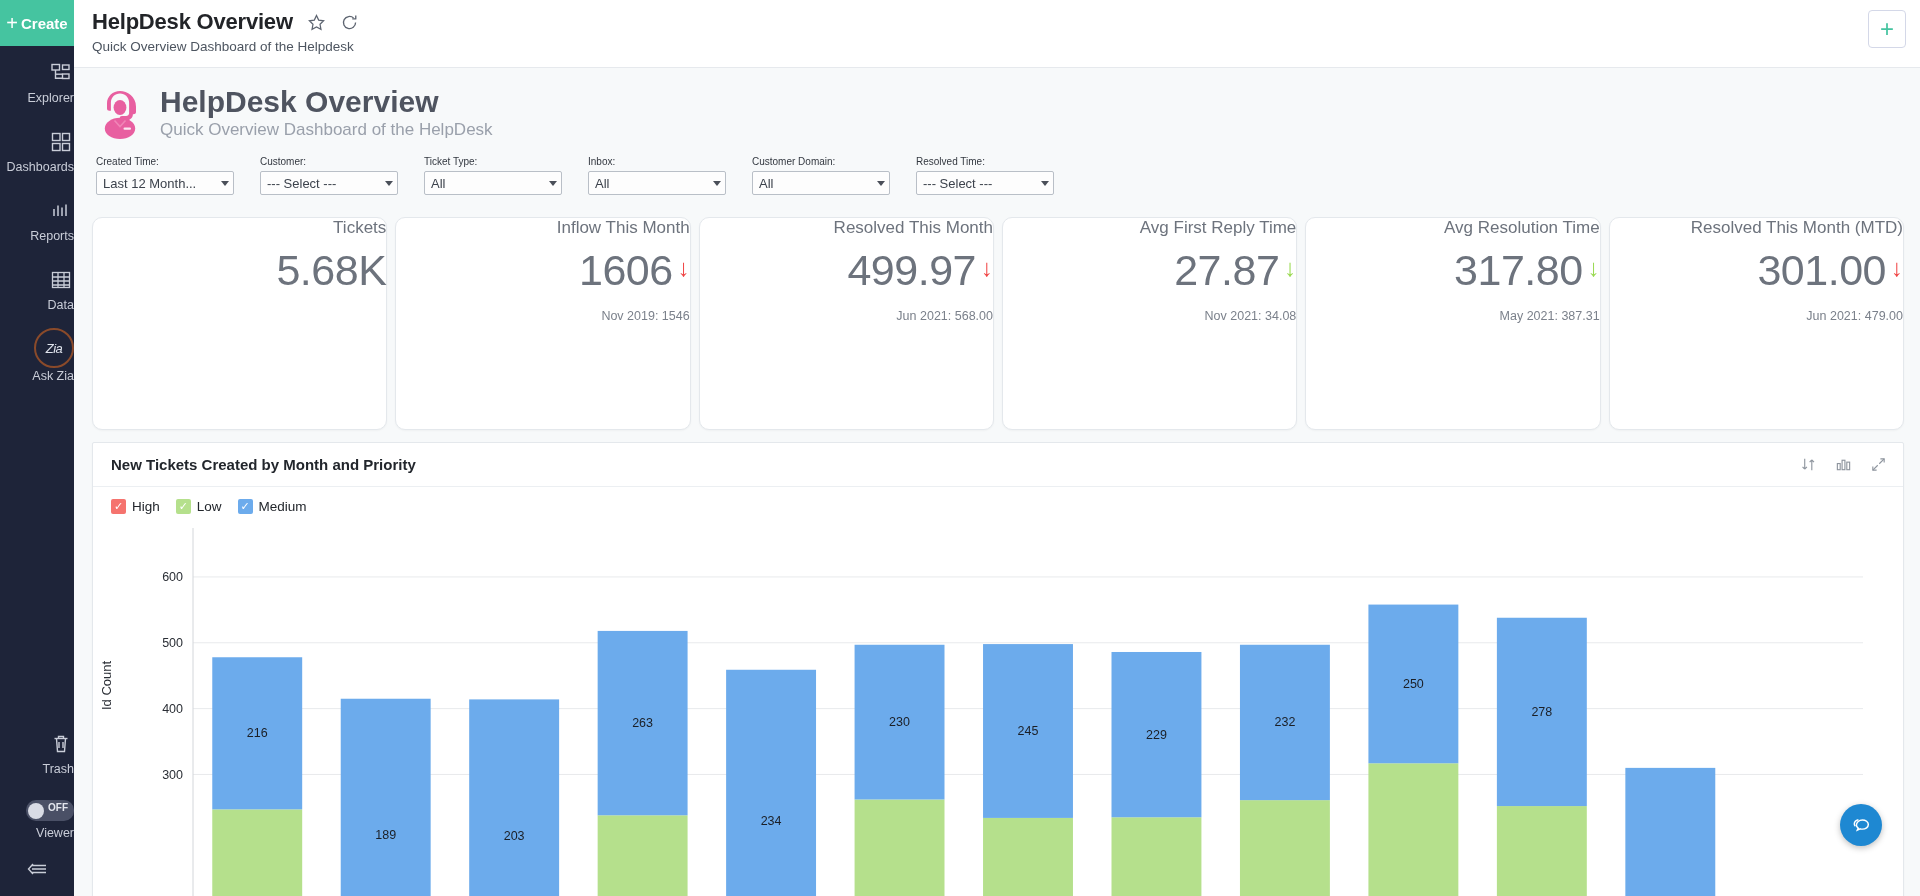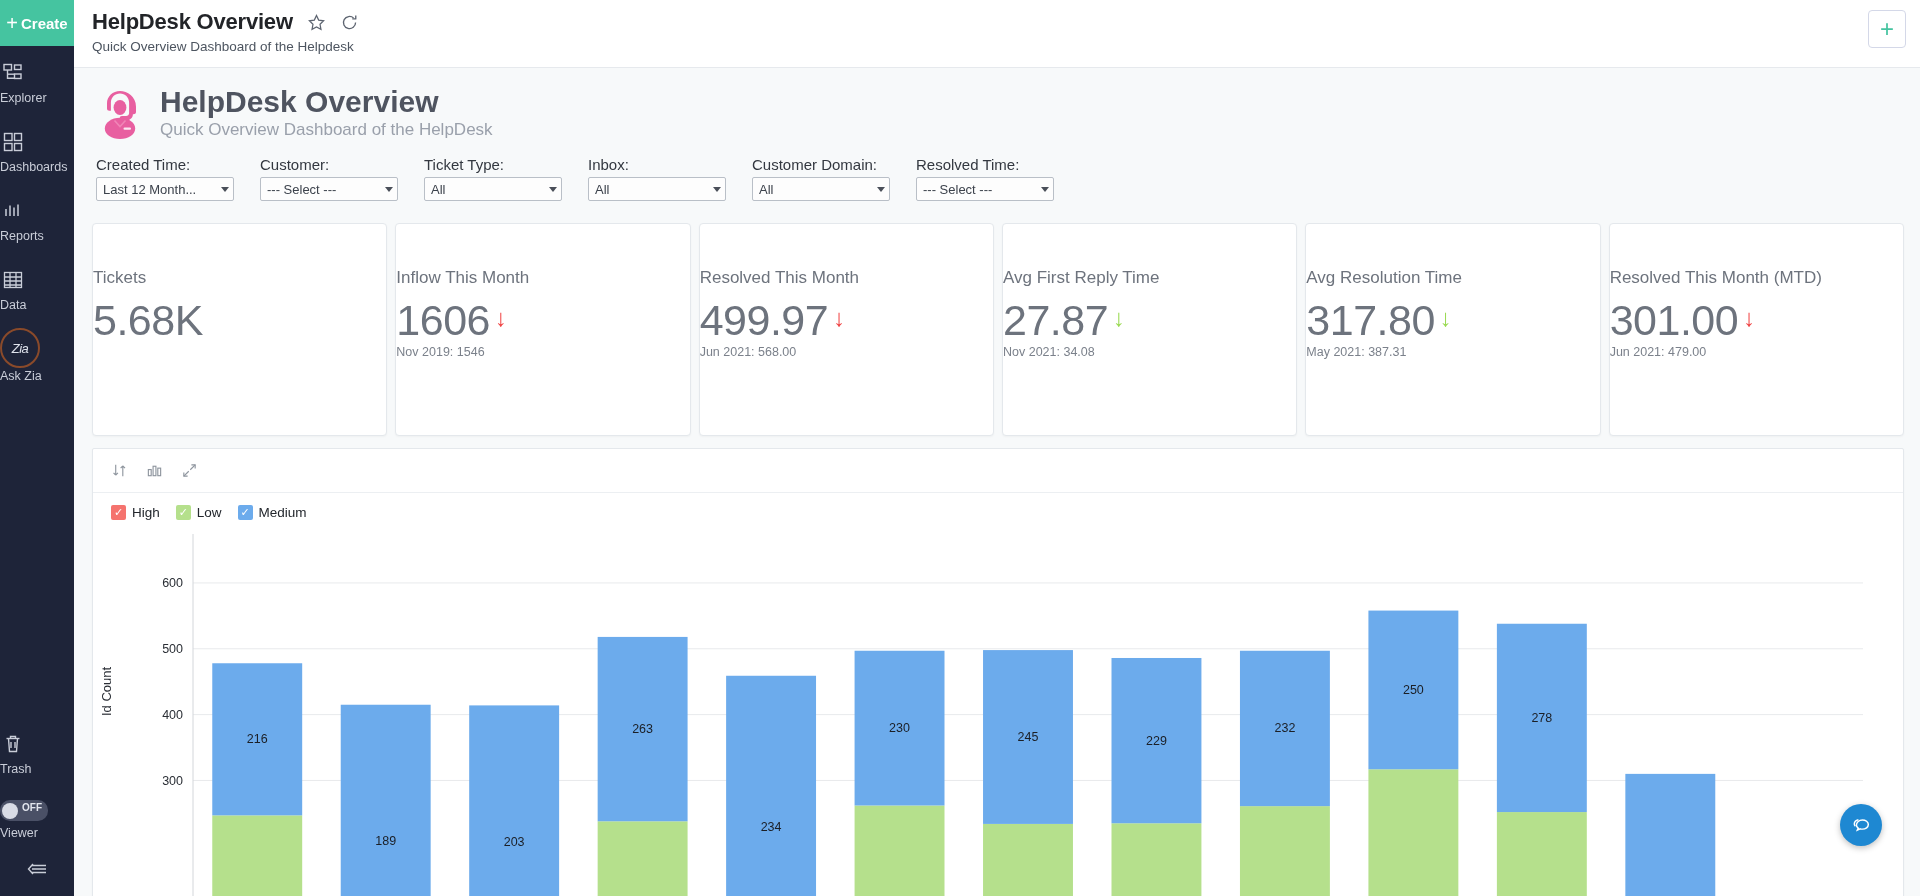--- a/index.html
+++ b/index.html
@@ -25,21 +25,21 @@
     color: #ffffff;
     display: flex; align-items: center; justify-content: center;
     font-size: 15px; font-weight: bold;
     gap: 3px;
     cursor: pointer;
   }
   .create-plus { font-size: 20px; font-weight: 400; line-height: 1; }
   .nav-item {
     width: 74px;
     padding: 14px 0 10px 0;
-    display: flex; flex-direction: column; align-items: flex-start;
+    display: flex; flex-direction: column; align-items: flex-end;
     gap: 5px;
     color: #c9cdd8;
     font-size: 12.5px;
     cursor: pointer;
   }
   .nav-item .ico { display:block; width: 26px; height: 26px; }
   .nav-item svg { display: block; }
   .nav-spacer { flex: 1 1 auto; }
   .zia-ring {
     width: 40px; height: 40px; border-radius: 50%;
@@ -97,21 +97,21 @@
   .dash-header {
     display: flex; align-items: center; gap: 14px;
     padding: 16px 0 6px 20px;
   }
   .dash-avatar { width: 52px; height: 56px; flex: 0 0 52px; }
   .dash-h1 { font-size: 30px; font-weight: bold; color: #4f5460; line-height: 1.1; }
   .dash-h2 { font-size: 17px; color: #9aa0ab; margin-top: 2px; }
 
   
   .filters { display: flex; gap: 26px; padding: 10px 0 12px 22px; }
-  .filter-label { font-size: 15px; color: #333840; margin-bottom: 4px; white-space: nowrap;}
+  .filter-label { font-size: 10px; color: #333840; margin-bottom: 4px; white-space: nowrap;}
   .filter-select {
     width: 138px; height: 24px;
     border: 1px solid #b9bfc7; border-radius: 2px;
     background: #fdfdfd;
     font-size: 13px; color: #3c424c;
     display: flex; align-items: center;
     padding: 0 4px 0 6px;
     position: relative; cursor: pointer;
   }
   .filter-select .txt { flex: 1 1 auto; overflow: hidden; white-space: nowrap; }
@@ -123,31 +123,30 @@
     margin-left: 4px;
   }
 
   
   .kpi-row { display: flex; gap: 8px; padding: 10px 16px 0 18px; }
   .kpi-card {
     flex: 1 1 0;
     height: 213px;
     background: #ffffff;
     border: 1px solid #e4e8ec;
-    border-radius: 4px;
+    border-radius: 10px;
     box-shadow: 0 1px 2px rgba(0,0,0,0.035);
-    display: flex; flex-direction: column; align-items: flex-start;
-    padding-top: 44px;
+    display: flex; flex-direction: column; align-items: flex-end;
     position: relative;
   }
   .kpi-title { font-size: 17px; color: #6d737d; }
   .kpi-value-row { display: flex; align-items: flex-start; justify-content: center; margin-top: 10px; }
   .kpi-value { font-size: 43px; color: #6d737d; font-weight: 400; letter-spacing: -0.5px; line-height: 1.05; }
   .kpi-arrow { font-size: 24px; margin-left: 5px; margin-top: 8px; line-height: 1; }
-  .kpi-sub { font-size: 12.5px; color: #7b818b; margin-top: 2px; }
+  .kpi-sub { font-size: 12.5px; color: #7b818b; margin-top: 16px; }
 
   
   .chart-panel {
     margin: 12px 16px 0 18px;
     background: #ffffff;
     border: 1px solid #e4e8ec;
     border-radius: 2px;
     box-shadow: 0 1px 2px rgba(0,0,0,0.035);
     height: 470px;
     position: relative;
@@ -418,20 +417,21 @@
             <div class="kpi-value-row">
               <span class="kpi-value">301.00</span>
               <span class="kpi-arrow" style="color: rgb(240, 69, 69);">↓</span>
             </div>
             <div class="kpi-sub">Jun 2021: 479.00</div>
           </div>
         </div>
 
       <div class="chart-panel">
         <div class="chart-head">
+          <span class="chart-title">New Tickets Created by Month and Priority</span>
           <span class="chart-tools">
             <span>
               <svg width="17" height="17" viewBox="0 0 18 18" fill="none" stroke="#8e959e" stroke-width="1.2">
                 <path d="M5 3v11M5 14l-2.3-2.6M5 14l2.3-2.6"></path>
                 <path d="M12.5 15V4M12.5 4l-2.3 2.6M12.5 4l2.3 2.6"></path>
               </svg>
             </span>
             <span>
               <svg width="17" height="17" viewBox="0 0 18 18" fill="none" stroke="#8e959e" stroke-width="1.2">
                 <rect x="2.5" y="8" width="3" height="6.5"></rect>

